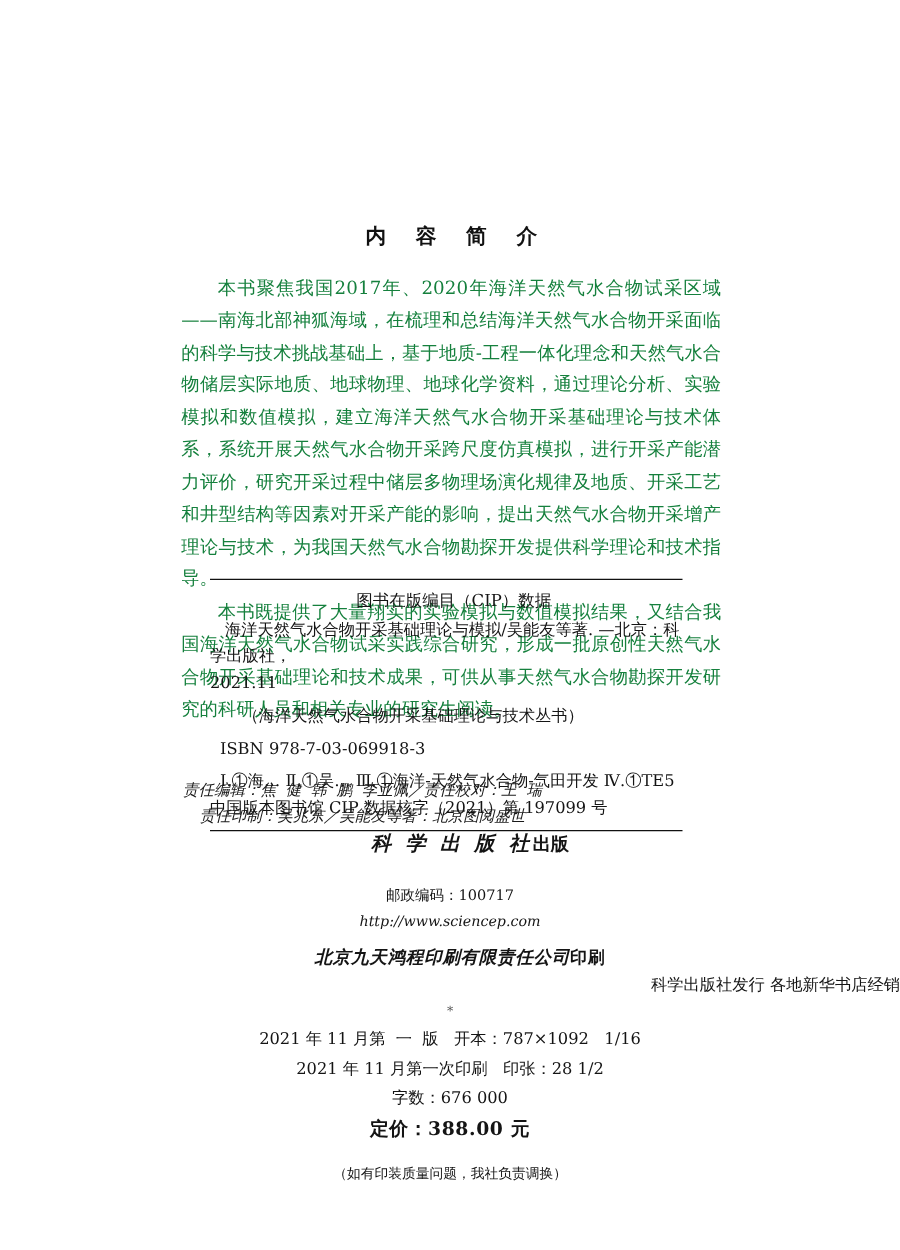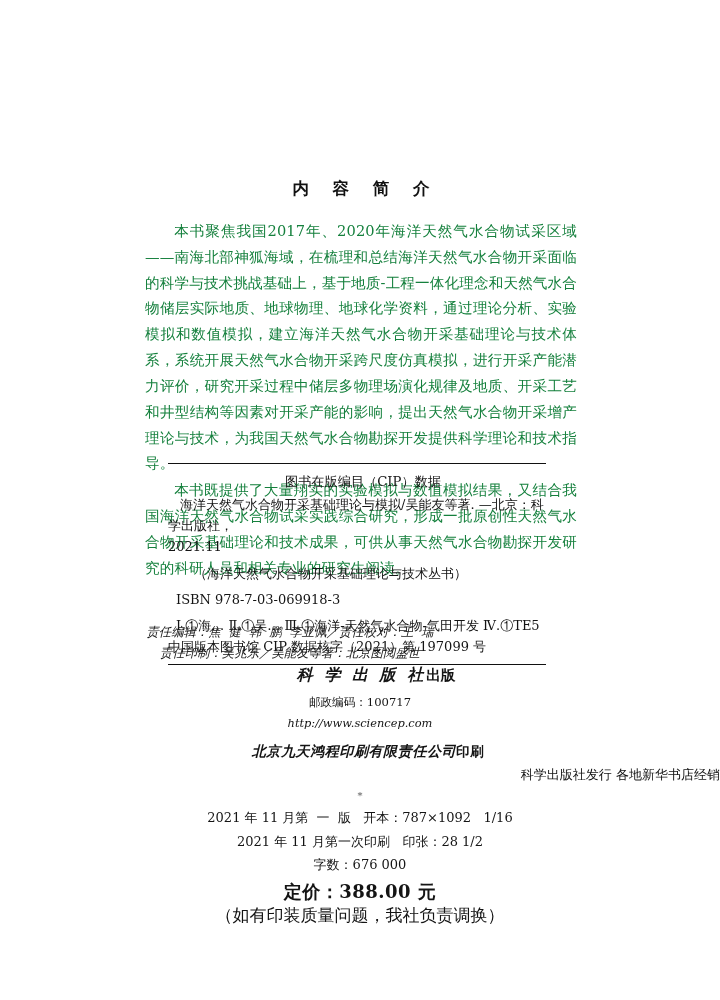--- a/index.html
+++ b/index.html
@@ -123,21 +123,21 @@
     top: 665px;
     width: 720px;
     text-align: center;
     color: #141414;
   }
   .pub-name-line {
     font-size: 16px;
     font-weight: bold;
     font-style: italic;
     letter-spacing: 3px;
-    margin-bottom: 6px;
+    margin-bottom: 20px;
     padding-left: 32px;
   }
   .pub-name-line .suffix {
     font-style: normal;
     letter-spacing: 0;
     font-weight: bold;
     font-family: "DejaVu Sans", "Liberation Sans", sans-serif;
     font-size: 14.5px;
   }
   .pub-addr {
@@ -176,28 +176,28 @@
     margin: 1px 0 2px 0;
     color: #555;
   }
 
   .print-specs {
     font-size: 13px;
     line-height: 1.78;
     white-space: pre;
   }
   .price-line {
-    font-size: 18px;
+    font-size: 15px;
     font-weight: bold;
     margin-top: 4px;
     letter-spacing: 0.5px;
   }
   .note-line {
-    font-size: 17px;
-    margin-top: 0;
+    font-size: 11px;
+    margin-top: 18px;
   }
 </style>
 </head>
 <body>
 
 <div class="page">
 
   <div class="content-area">
     <div class="section-title">内 容 简 介</div>
 

